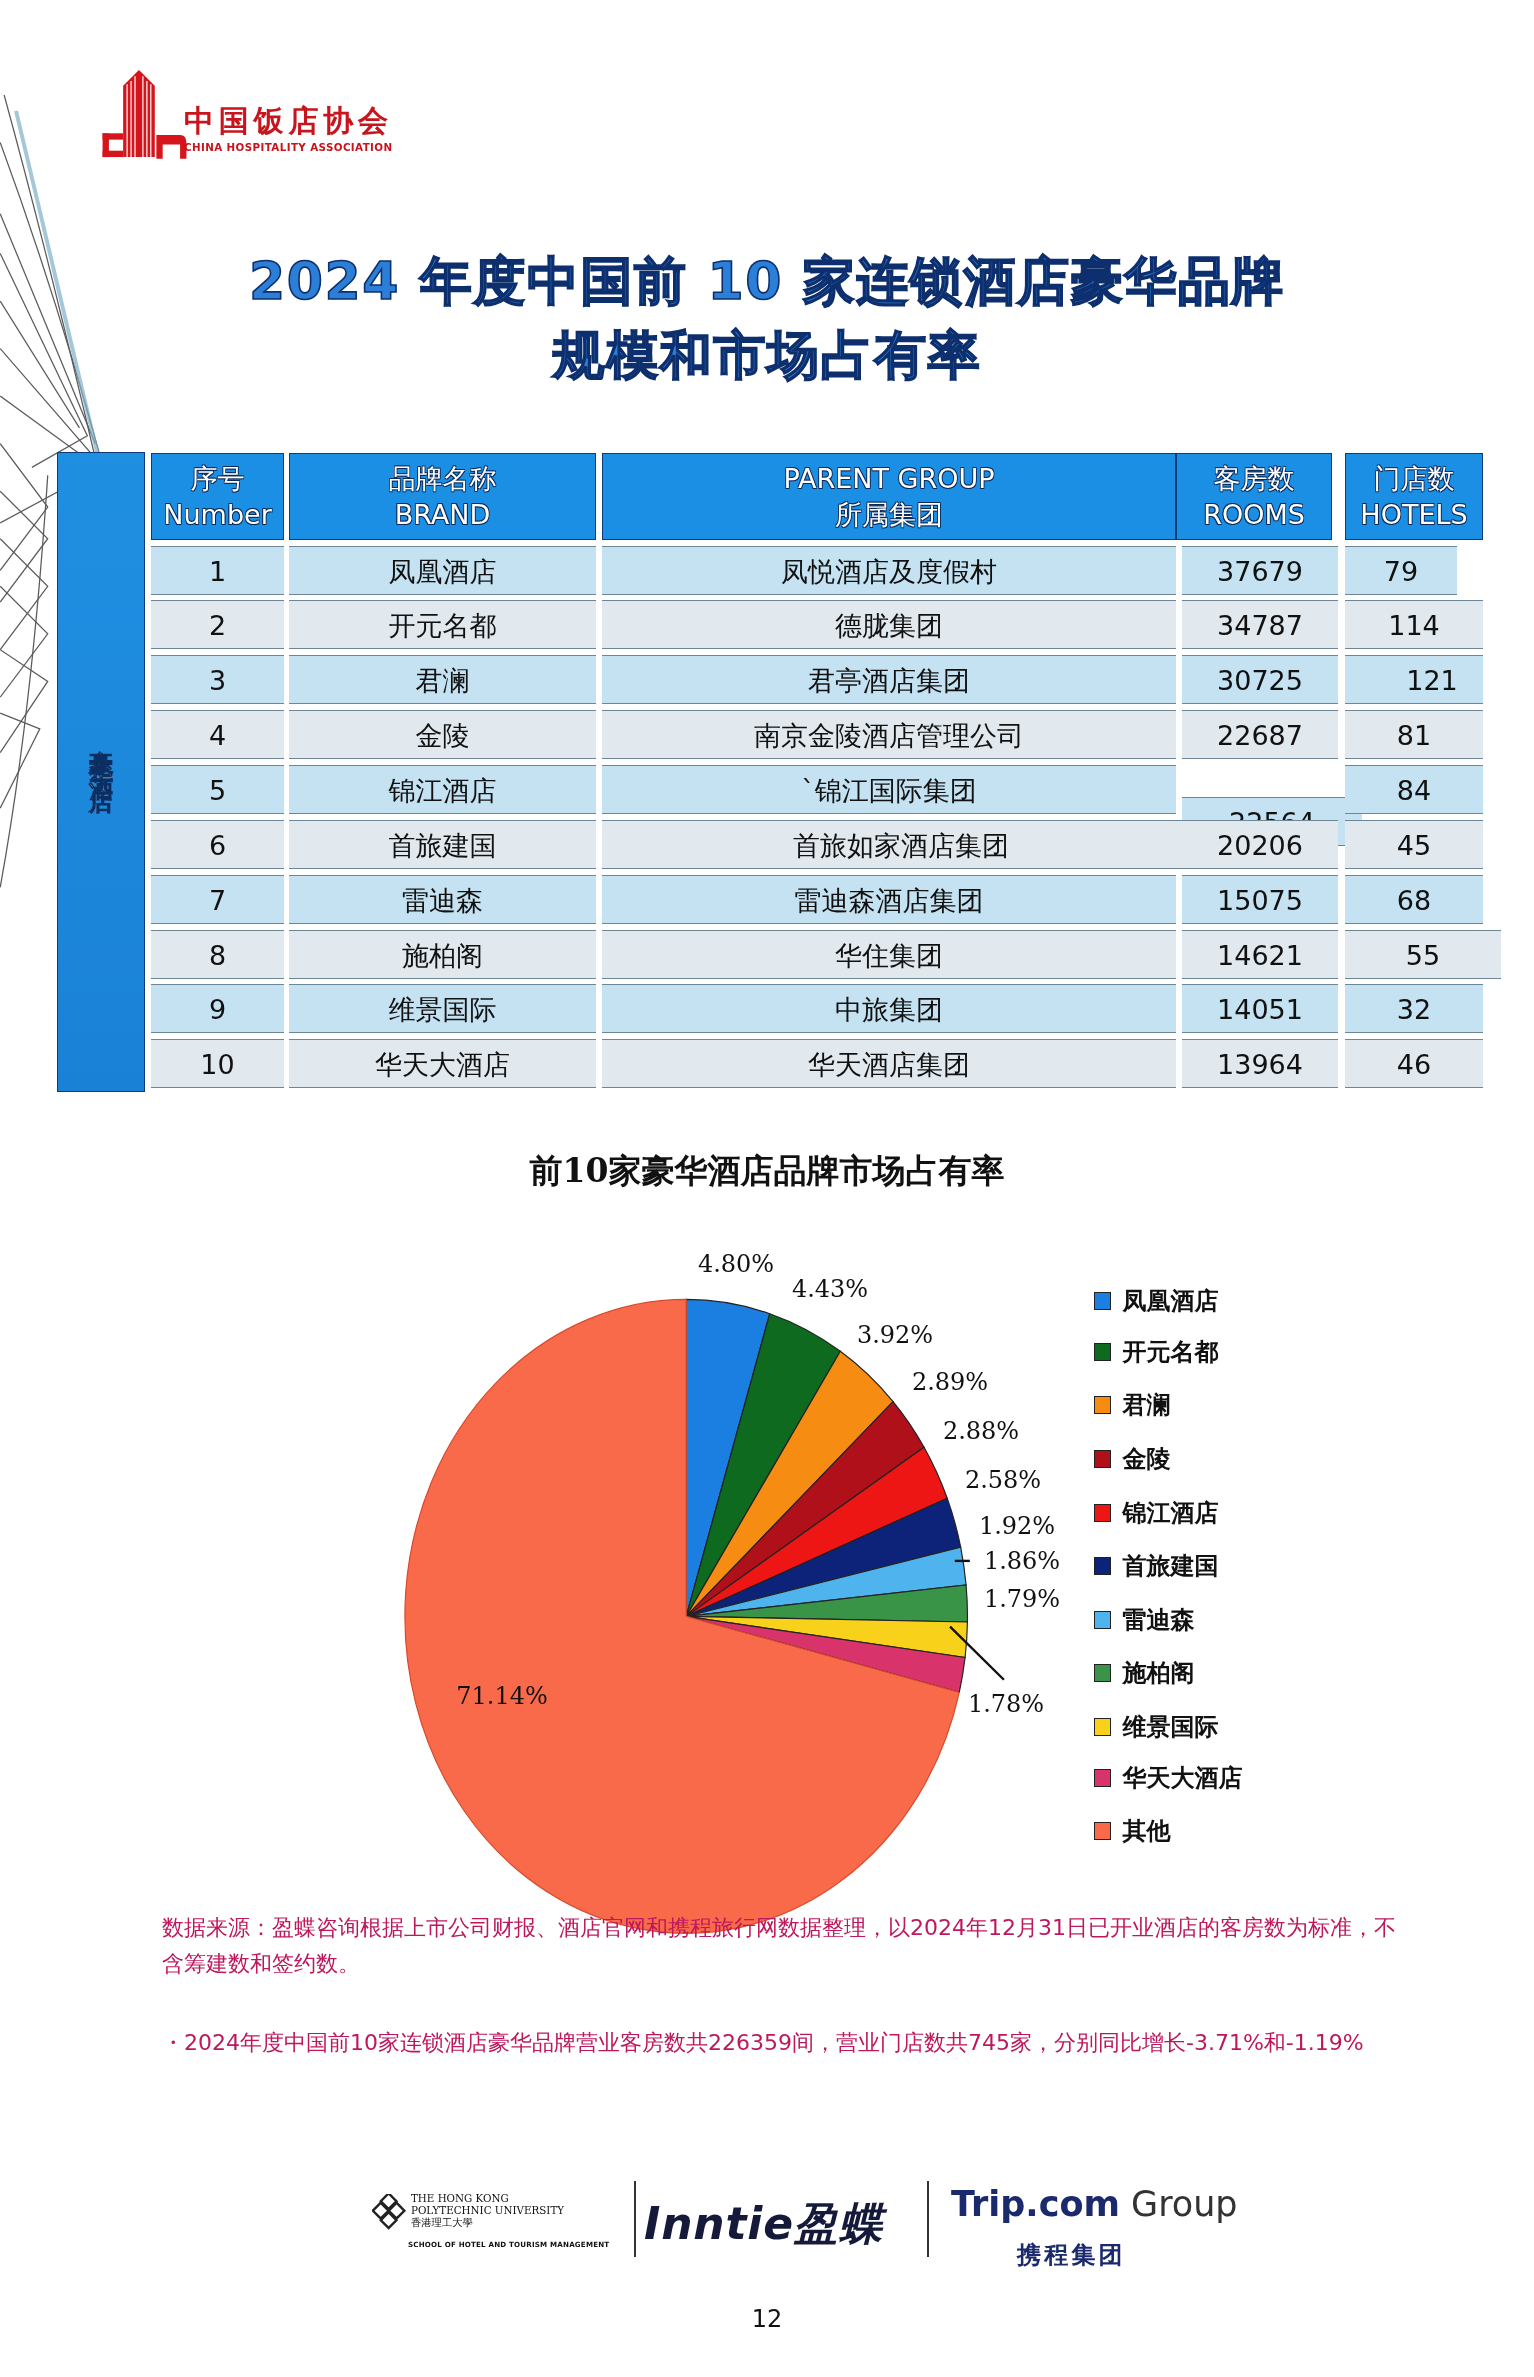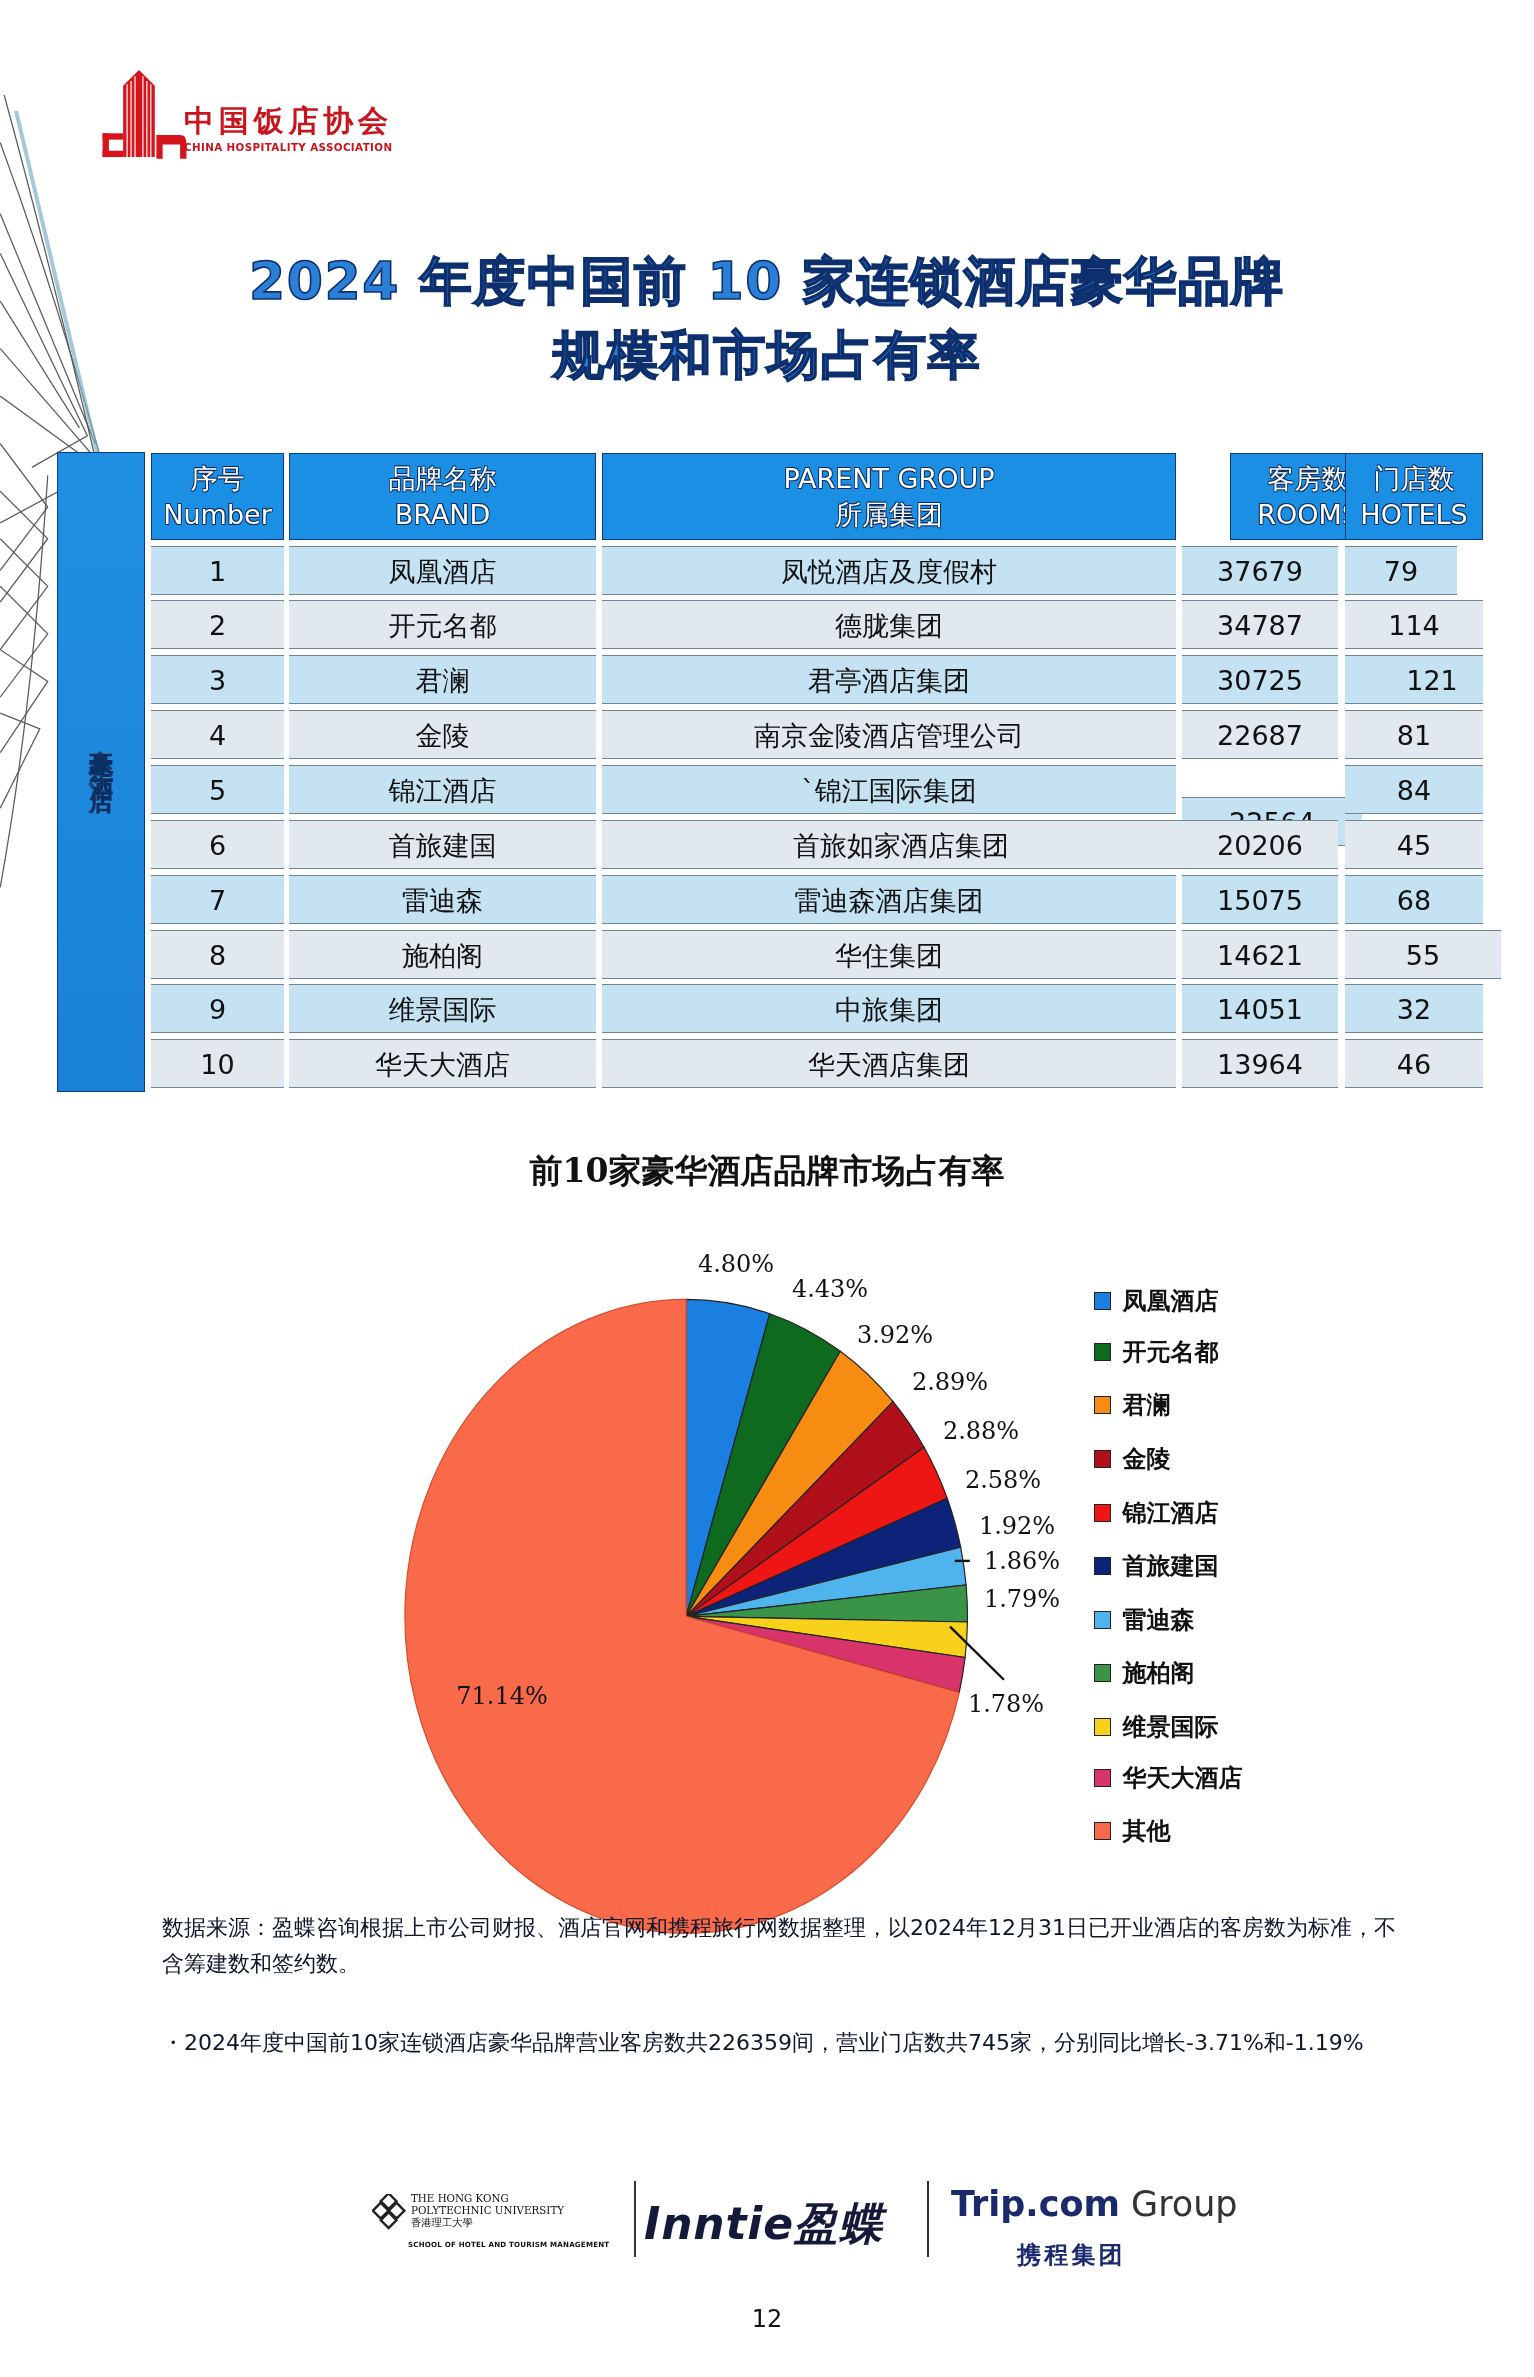--- a/index.html
+++ b/index.html
@@ -34,21 +34,21 @@
 
   
   #chart-title { left:0; width:1534px; top:1149px; text-align:center; font-size:33px; font-weight:bold; font-family:"DejaVu Serif", serif; }
   #pie { left:0; top:0; width:1534px; height:2377px; }
   .plabel { position:absolute; font-family:"DejaVu Serif","Liberation Serif", serif; font-size:24px; color:#111; transform:translate(-50%,-50%); white-space:nowrap; }
   .legend-item { position:absolute; left:1094px; height:32px; display:flex; align-items:center; }
   .swatch { width:17.4px; height:17.4px; border:1.6px solid #222; box-sizing:border-box; margin-right:11px; }
   .legend-text { font-size:24px; font-weight:bold; color:#111; }
 
   
-  .note { left:162px; width:1236px; font-size:22px; line-height:36px; color:#0f172a; }
+  .note { left:162px; width:1236px; font-size:22px; line-height:36px; color:#be185d; }
   #note1 { top:1910px; }
   #note2 { top:2025px; }
   .polyu-mark { left:372px; top:2194px; width:38px; height:38px; }
   .polyu-t1 { left:411px; top:2192px; font-size:10.3px; font-family:"DejaVu Serif", serif; line-height:12px; }
   .polyu-t3 { left:408px; top:2240px; font-size:7.1px; font-weight:bold; letter-spacing:0.2px; }
   .divider { width:1.6px; background:#333; height:76px; top:2181px; }
   .inntie { left:644px; top:2195px; font-size:44px; font-weight:bold; font-style:italic; color:#151a3a; letter-spacing:0.8px; }
   .trip { left:951px; top:2184px; font-size:35px; font-weight:bold; color:#1a2a6c; }
   .trip-group { font-weight:normal; color:#333; }
   .trip-cn { left:1017px; top:2239px; font-size:24px; font-weight:bold; color:#1a2a6c; letter-spacing:3.2px; }
@@ -107,21 +107,21 @@
   <span>Number</span>
 </div>
 <div class="hcell" style="left:289px;width:307px;">
   <span>品牌名称</span>
   <span>BRAND</span>
 </div>
 <div class="hcell" style="left:602px;width:574px;">
   <span>PARENT GROUP</span>
   <span>所属集团</span>
 </div>
-<div class="hcell" style="left:1230px;width:156px;">
+<div class="hcell" style="left:1176px;width:156px;">
   <span>客房数</span>
   <span>ROOMS</span>
 </div>
 <div class="hcell" style="left:1345px;width:138px;">
   <span>门店数</span>
   <span>HOTELS</span>
 </div>
 
 <div id="table-body">
     <div class="row odd" style="top: 544px;">

